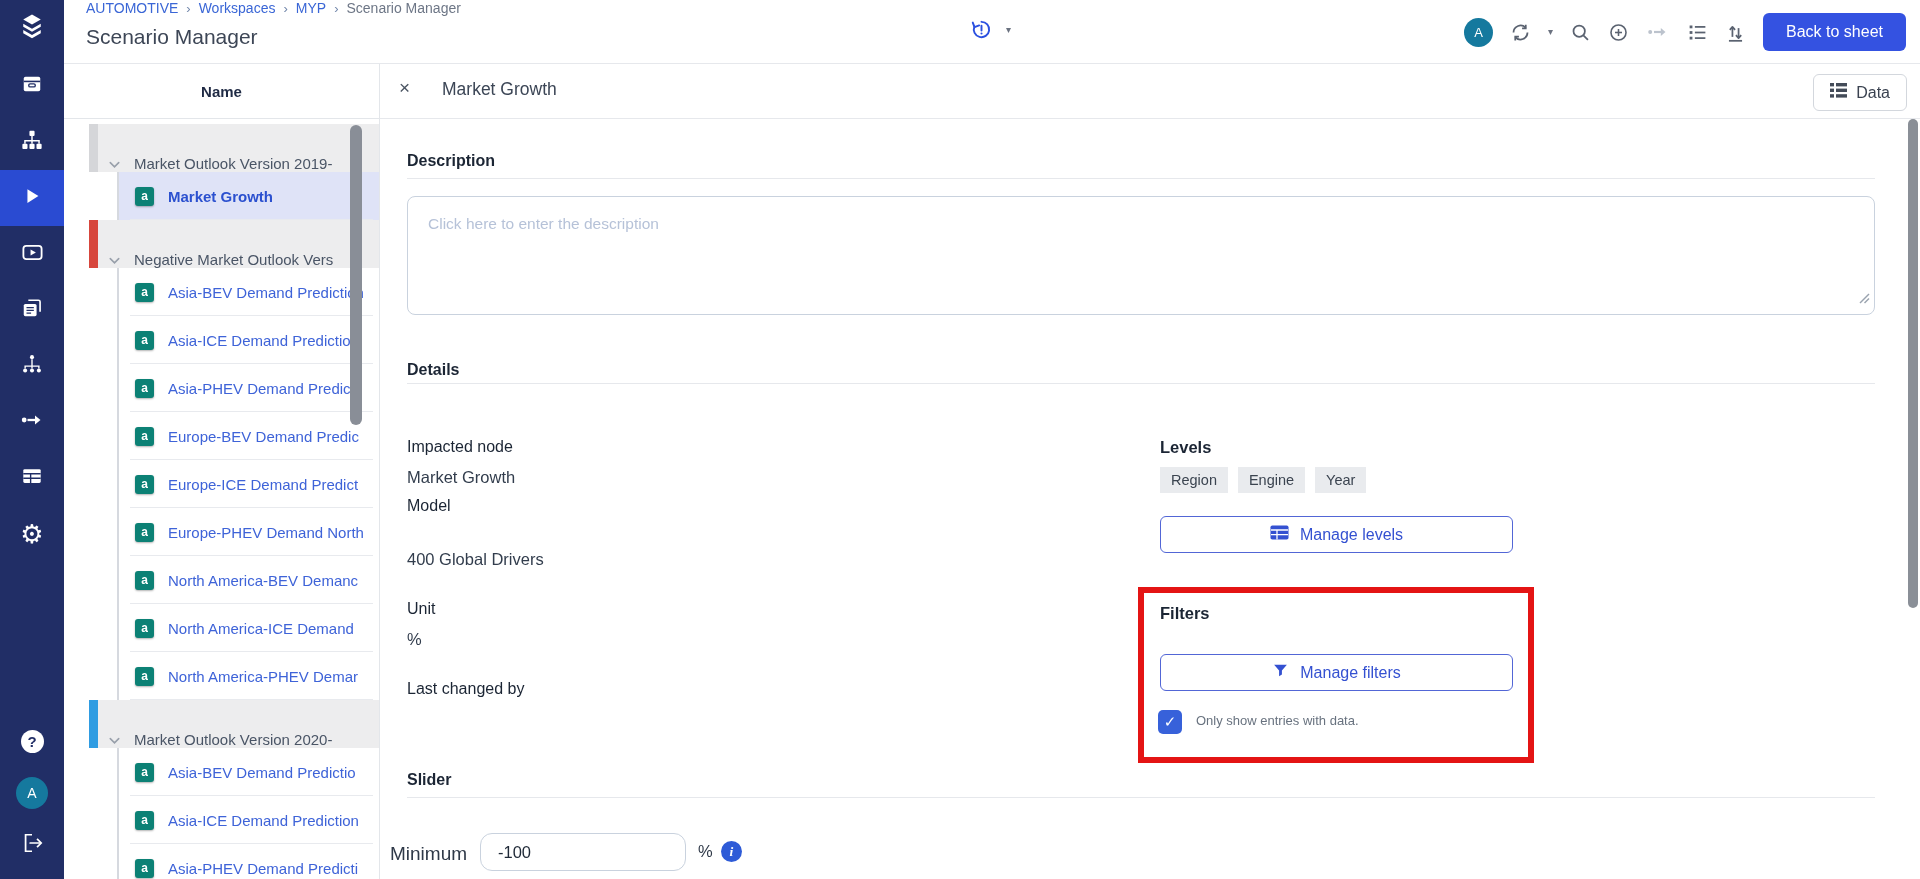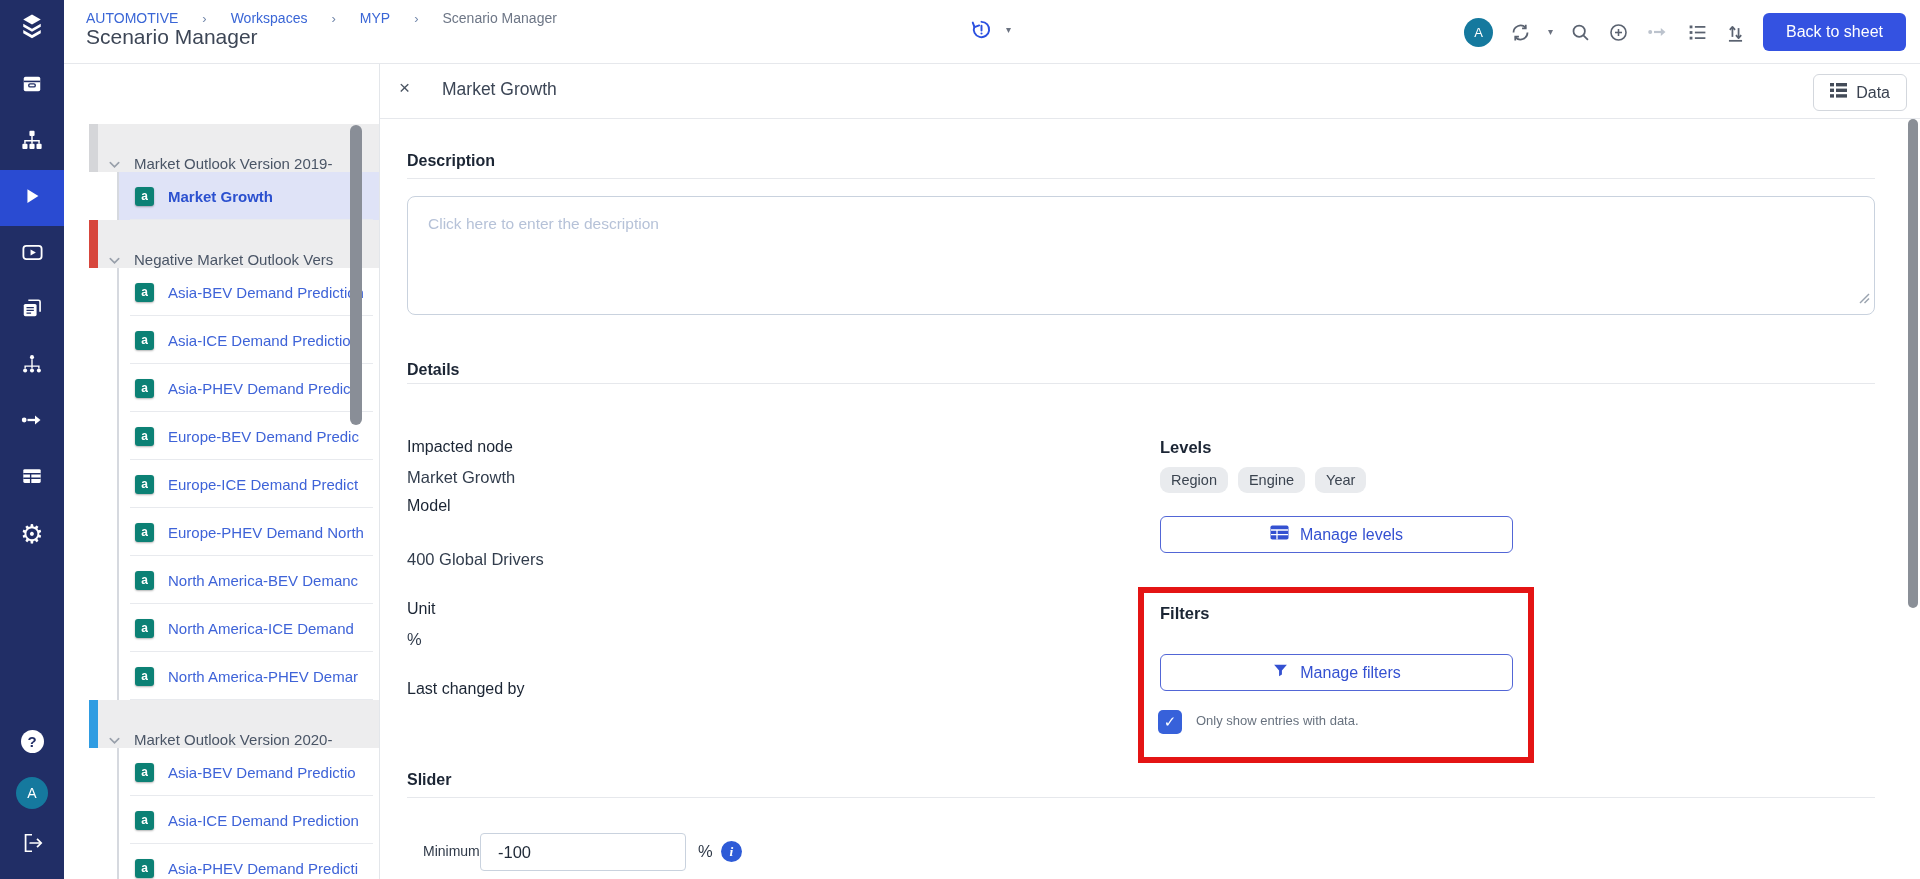--- a/index.html
+++ b/index.html
@@ -13,21 +13,21 @@
   .side-item { width:64px; height:56px; display:flex; align-items:center; justify-content:center; cursor:pointer; }
   .side-item.active { background:#2a4bd2; }
   .side-bottom { position:absolute; bottom:8px; left:0; width:64px; display:flex; flex-direction:column; align-items:center; }
   .side-bottom .side-item { height:52px; }
   .help-circle { width:23px; height:23px; border-radius:50%; background:#fff; color:#212e66; font-weight:bold; font-size:15px; display:flex; align-items:center; justify-content:center; }
   .avatar-side { width:32px; height:32px; border-radius:50%; background:#15799e; color:#fff; font-size:14px; display:flex; align-items:center; justify-content:center; }
   .gear-glyph { color:#fff; font-size:26px; line-height:1; }
 
   
   .topbar { position:absolute; left:64px; top:0; width:1856px; height:64px; background:#fff; border-bottom:1px solid #e6e8ec; z-index:5; }
-  .breadcrumb { position:absolute; left:22px; top:10px; font-size:14px; display:flex; gap:24px; align-items:center; white-space:nowrap; }
+  .breadcrumb { position:absolute; left:22px; top:0; font-size:14px; display:flex; gap:8px; align-items:center; white-space:nowrap; }
   .crumb-link { color:#3a66d6; cursor:pointer; }
   .crumb-sep { color:#7287ab; font-size:13px; }
   .crumb-current { color:#6d7686; }
   .page-title { position:absolute; left:22px; top:25px; font-size:21px; color:#3d4656; }
   .history-group { position:absolute; left:906px; top:18px; display:flex; align-items:center; gap:13px; }
   .caret { color:#6b7280; font-size:10px; line-height:1; }
   .topbar-right { position:absolute; right:14px; top:0; height:64px; display:flex; align-items:center; gap:17px; }
   .tb-icon { display:flex; align-items:center; justify-content:center; cursor:pointer; }
   .avatar-top { width:29px; height:29px; border-radius:50%; background:#15799e; color:#fff; font-size:13px; display:flex; align-items:center; justify-content:center; cursor:pointer; }
   .back-btn { height:38px; padding:0 23px; background:#3452e1; color:#fff; font-size:16px; border:none; border-radius:6px; cursor:pointer; display:flex; align-items:center; font-family:inherit; }
@@ -59,28 +59,28 @@
   .rule { position:absolute; left:27px; width:1468px; height:1px; background:#e6e8ec; }
   .desc-box { position:absolute; left:27px; top:132px; width:1468px; height:119px; }
   .desc-box textarea { width:100%; height:100%; border:1px solid #c9d2de; border-radius:8px; resize:none; padding:18px 20px; font-family:"Liberation Sans", sans-serif; font-size:15.5px; color:#333d4c; outline:none; }
   .desc-box textarea::placeholder { color:#b6c2d8; }
   .resize-corner { position:absolute; right:5px; bottom:7px; pointer-events:none; }
 
   .fld-label { position:absolute; left:27px; font-weight:normal; font-size:16px; color:#1b2534; }
   .fld-value { position:absolute; left:27px; font-size:16.5px; color:#323d4d; }
   .col2-label { position:absolute; left:780px; font-weight:bold; font-size:16.5px; color:#1b2534; }
   .chips { position:absolute; left:780px; top:403px; display:flex; gap:10px; }
-  .chip { height:26px; padding:0 11px; background:#e9ebee; border-radius:9px; font-size:14.5px; color:#3b4450; display:flex; align-items:center; }
+  .chip { height:26px; padding:0 11px; background:#e9ebee; border-radius:0; font-size:14.5px; color:#3b4450; display:flex; align-items:center; }
   .outline-btn { position:absolute; width:353px; height:37px; background:#fff; border:1px solid #5266d6; border-radius:6px; color:#3451d1; font-size:16px; display:flex; align-items:center; justify-content:center; gap:11px; cursor:pointer; font-family:inherit; }
   .red-rect { position:absolute; left:758px; top:523px; width:396px; height:176px; border:6px solid #e41414; pointer-events:none; z-index:3; }
   .checkbox { position:absolute; left:778px; top:646px; width:24px; height:24px; background:#3761da; border-radius:5px; color:#fff; display:flex; align-items:center; justify-content:center; font-size:15px; cursor:pointer; }
   .check-label { position:absolute; left:816px; top:649px; font-size:13px; color:#68727f;text-align:center; }
 
-  .min-label { position:absolute; left:43px; top:779px; font-size:14px; color:#2f3948; }
-  .min-input { position:absolute; left:100px; top:769px; width:206px; height:38px; border:1px solid #c9d2de; border-radius:4px; padding:0 17px; font-size:16.5px; color:#1f2937; outline:none; font-family:inherit; background:#fff; }
+  .min-label { position:absolute; left:10px; top:779px; font-size:19px; color:#2f3948; }
+  .min-input { position:absolute; left:100px; top:769px; width:206px; height:38px; border:1px solid #c9d2de; border-radius:12px; padding:0 17px; font-size:16.5px; color:#1f2937; outline:none; font-family:inherit; background:#fff; }
   .pct { position:absolute; left:318px; top:778px; font-size:16.5px; color:#2f3948; }
   .info-icon { position:absolute; left:341px; top:777px; width:21px; height:21px; border-radius:50%; background:#2e5bd7; color:#fff; font-size:13.5px; font-weight:bold; font-family:"Liberation Serif", serif; font-style:italic; display:flex; align-items:center; justify-content:center; cursor:pointer; }
 
   .main-scroll { position:absolute; left:1908px; top:119px; width:10px; height:489px; border-radius:5px; background:#8a8f97; z-index:8; cursor:pointer; }
 </style>
 </head>
 <body>
 
 <div class="page">
 
@@ -242,20 +242,21 @@
             <path d="M15.5 7v11"></path>
             <path d="M12.5 15 15.5 18.5 18.5 15" stroke-linejoin="round"></path>
             <path d="M4.5 21.5h15"></path>
           </svg>
         </span>
       <button class="back-btn">Back to sheet</button>
     </div>
   </div>
 
   <div class="tree">
+    <div class="tree-header">Name</div>
     <div class="tree-rows" id="tree-rows">
         <div class="tg-row">
           <div class="tg-accent" style="background: rgb(213, 214, 217);"></div>
           <span class="tg-chev">
             <svg width="15" height="15" viewBox="0 0 16 16" fill="none" stroke="#99a0ab" stroke-width="1.7" stroke-linecap="round">
               <path d="M3.5 6l4.5 4.5L12.5 6"></path>
             </svg>
           </span>
           <span class="tg-label">Market Outlook Version 2019-</span>
         </div>

